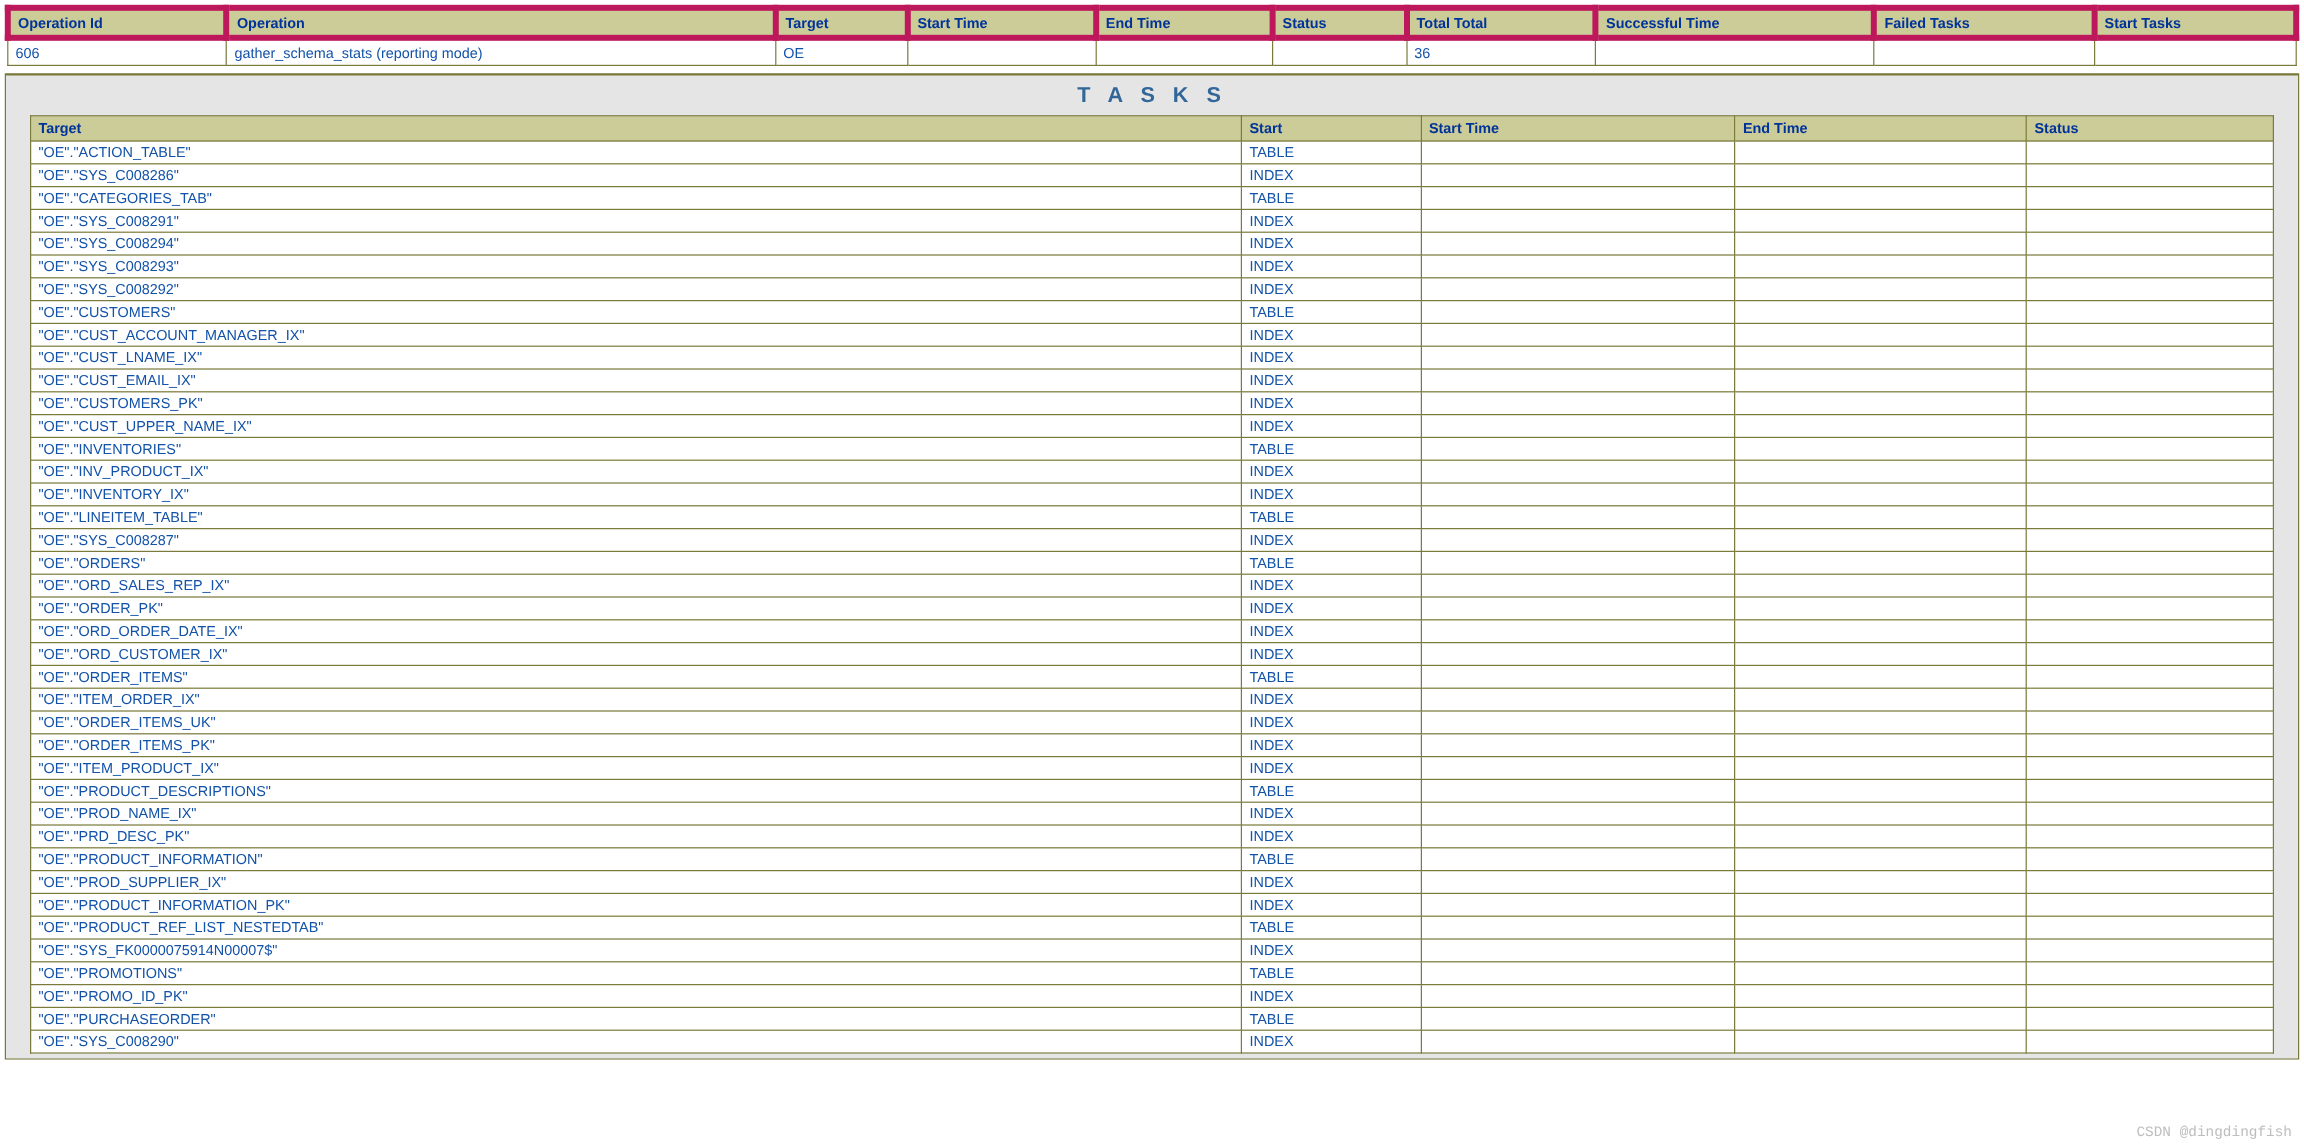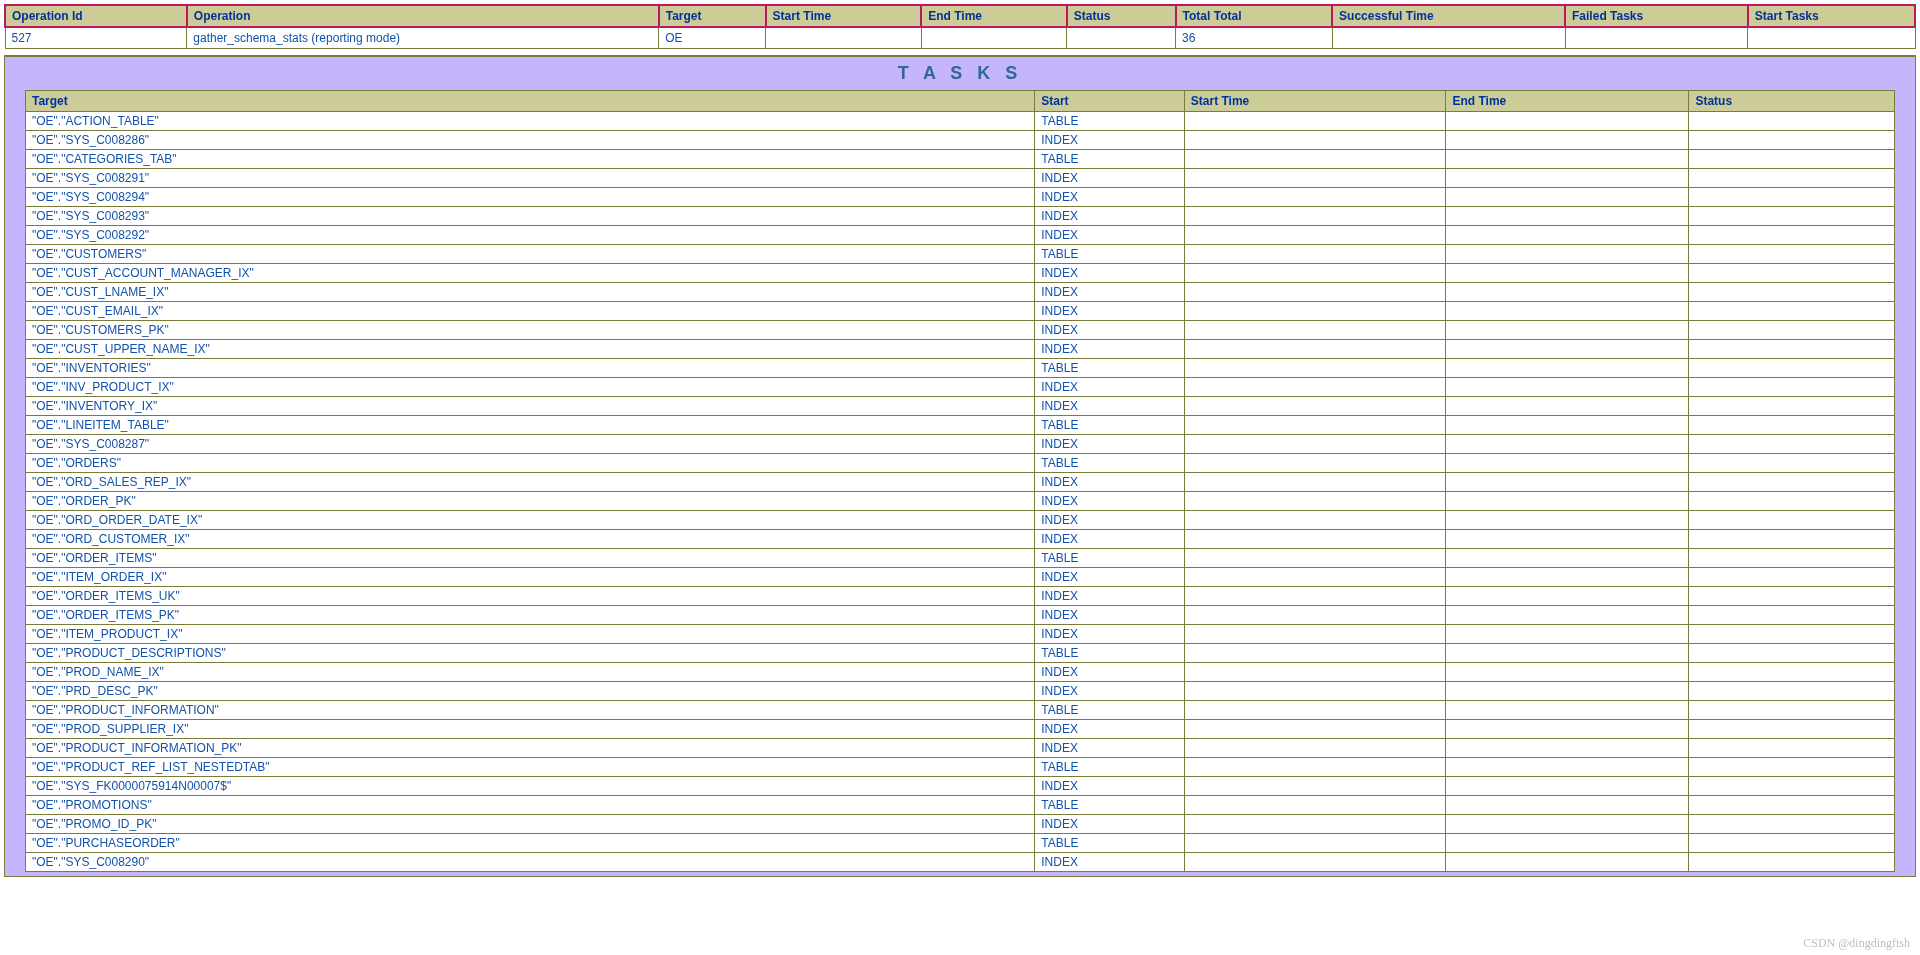--- a/index.html
+++ b/index.html
@@ -20,36 +20,36 @@
   
   .op-table {
     border: 1px solid #7a7a3a;
   }
   .op-table th {
     background: #cccc99;
     color: #003399;
     font-weight: bold;
     text-align: left;
     padding: 3px 6px;
-    border: 2px solid #be185d;
+    border: 5px solid #be185d;
     white-space: nowrap;
     margin-top: 28px;
   }
   .op-table td {
     background: #ffffff;
     color: #1252a8;
     padding: 3px 6px;
     border: 1px solid #7a7a3a;
     white-space: nowrap;
   }
 
   
   .tasks-panel {
     margin-top: 6px;
-    background: #c4b5fd;
+    background: #e5e5e5;
     border: 1px solid #7a7a3a;
     border-top: 2px solid #7a7a3a;
     padding-bottom: 4px;
   }
   .tasks-title {
     text-align: center;
     letter-spacing: 5px;
     font-weight: bold;
     color: #336699;
     font-size: 18px;
@@ -86,21 +86,21 @@
   .col-start { width: 14%; }
   .col-end { width: 13%; }
   .col-status { width: 11%; }
 
   .watermark {
     position: fixed;
     right: 10px;
     bottom: 4px;
     color: #bdbdbd;
     font-size: 12px;
-    font-family: Liberation Serif, serif;
+    font-family: Liberation Mono, monospace;
   }
 
   
   html { overflow-y: scroll; }
 </style>
 </head>
 <body>
 
 <div class="page">
 
@@ -114,21 +114,21 @@
         <th>End Time</th>
         <th>Status</th>
         <th>Total Total</th>
         <th>Successful Time</th>
         <th>Failed Tasks</th>
         <th>Start Tasks</th>
       </tr>
     </thead>
     <tbody>
       <tr>
-        <td>527</td>
+        <td>606</td>
         <td>gather_schema_stats (reporting mode)</td>
         <td>OE</td>
         <td></td>
         <td></td>
         <td></td>
         <td>36</td>
         <td></td>
         <td></td>
         <td></td>
       </tr>

